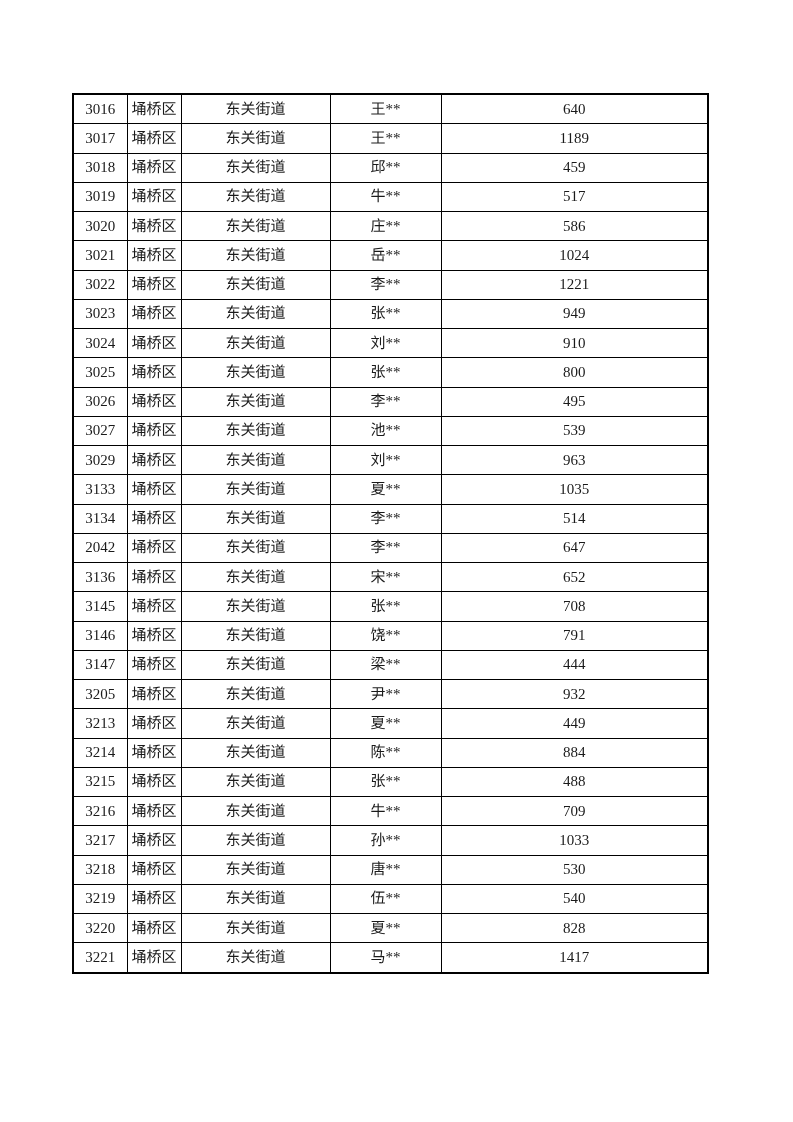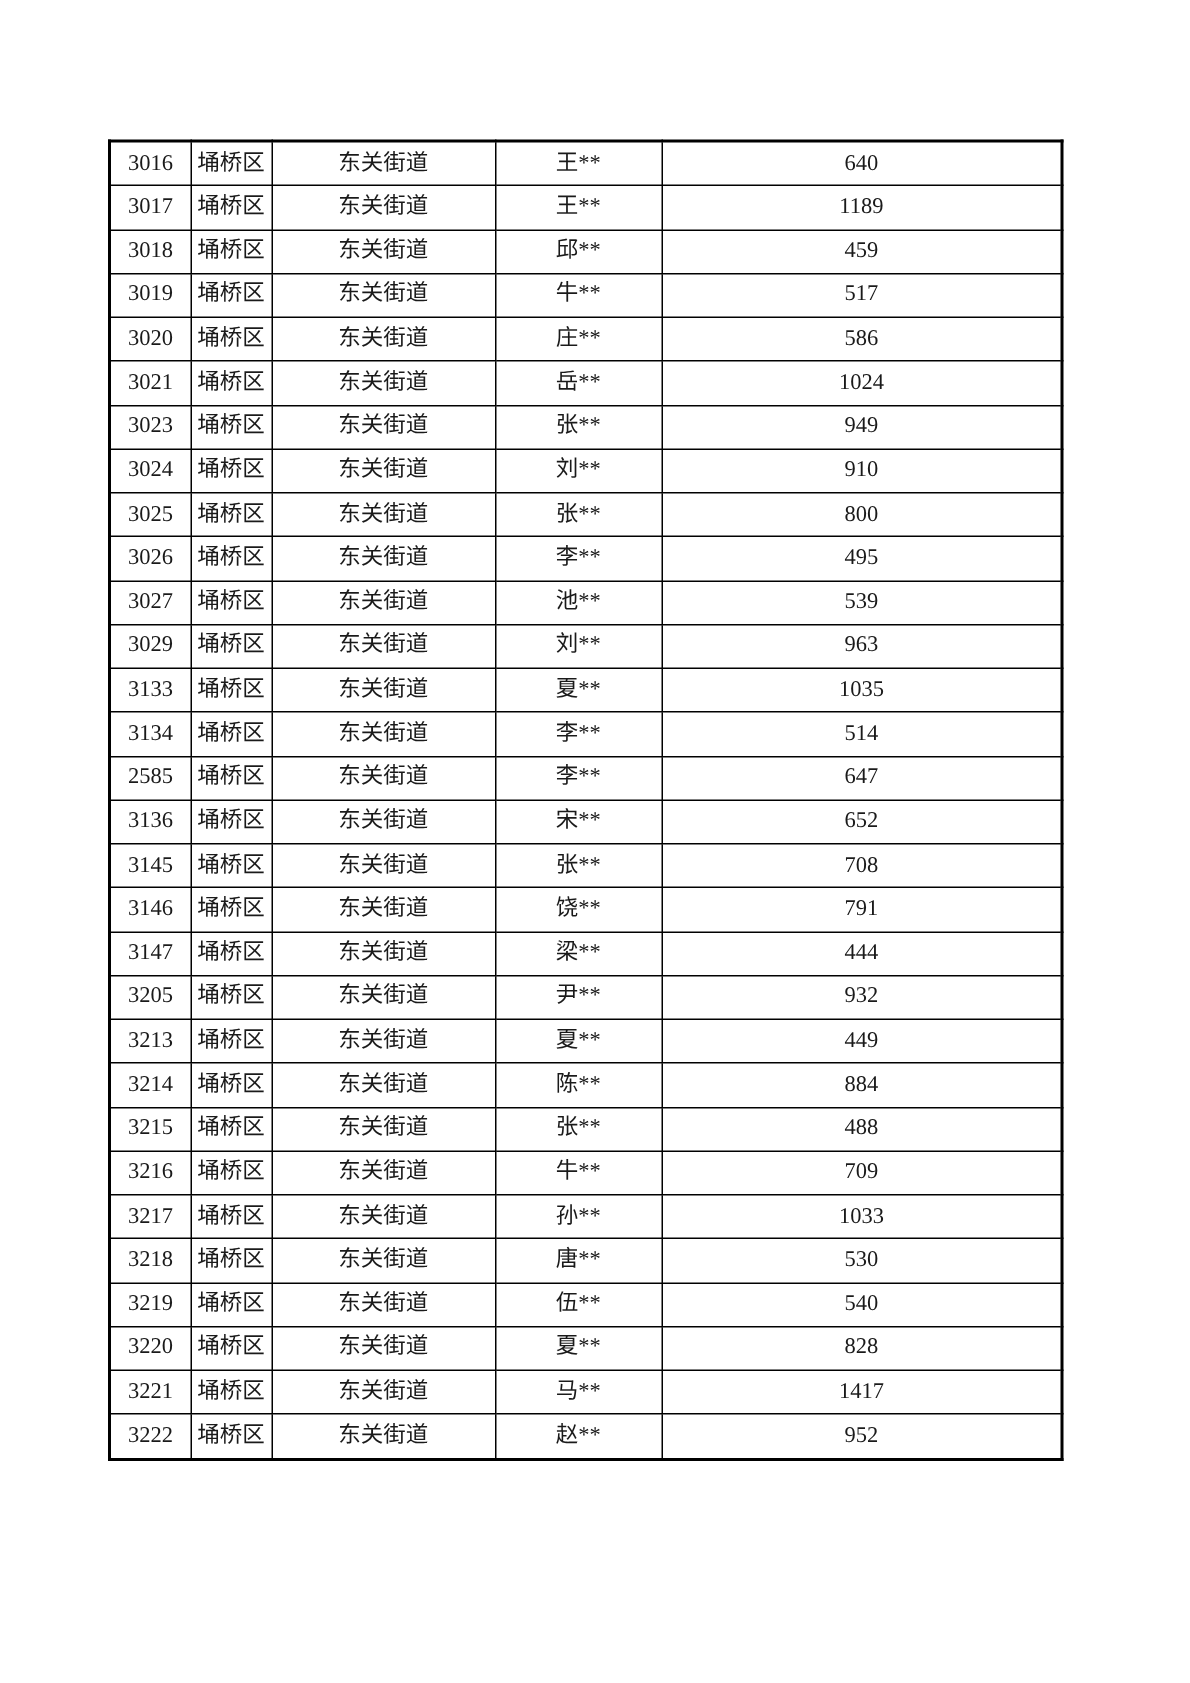--- a/index.html
+++ b/index.html
@@ -92,20 +92,27 @@
           <td>586</td>
         </tr>
         <tr>
           <td>3021</td>
           <td>埇桥区</td>
           <td>东关街道</td>
           <td>岳**</td>
           <td>1024</td>
         </tr>
         <tr>
+          <td>3022</td>
+          <td>埇桥区</td>
+          <td>东关街道</td>
+          <td>李**</td>
+          <td>1221</td>
+        </tr>
+        <tr>
           <td>3023</td>
           <td>埇桥区</td>
           <td>东关街道</td>
           <td>张**</td>
           <td>949</td>
         </tr>
         <tr>
           <td>3024</td>
           <td>埇桥区</td>
           <td>东关街道</td>
@@ -148,21 +155,21 @@
           <td>1035</td>
         </tr>
         <tr>
           <td>3134</td>
           <td>埇桥区</td>
           <td>东关街道</td>
           <td>李**</td>
           <td>514</td>
         </tr>
         <tr>
-          <td>2585</td>
+          <td>2042</td>
           <td>埇桥区</td>
           <td>东关街道</td>
           <td>李**</td>
           <td>647</td>
         </tr>
         <tr>
           <td>3136</td>
           <td>埇桥区</td>
           <td>东关街道</td>
           <td>宋**</td>
@@ -251,23 +258,16 @@
           <td>东关街道</td>
           <td>夏**</td>
           <td>828</td>
         </tr>
         <tr>
           <td>3221</td>
           <td>埇桥区</td>
           <td>东关街道</td>
           <td>马**</td>
           <td>1417</td>
-        </tr>
-        <tr>
-          <td>3222</td>
-          <td>埇桥区</td>
-          <td>东关街道</td>
-          <td>赵**</td>
-          <td>952</td>
         </tr>
       </tbody>
   </table>
 </div>
 
 </body></html>

